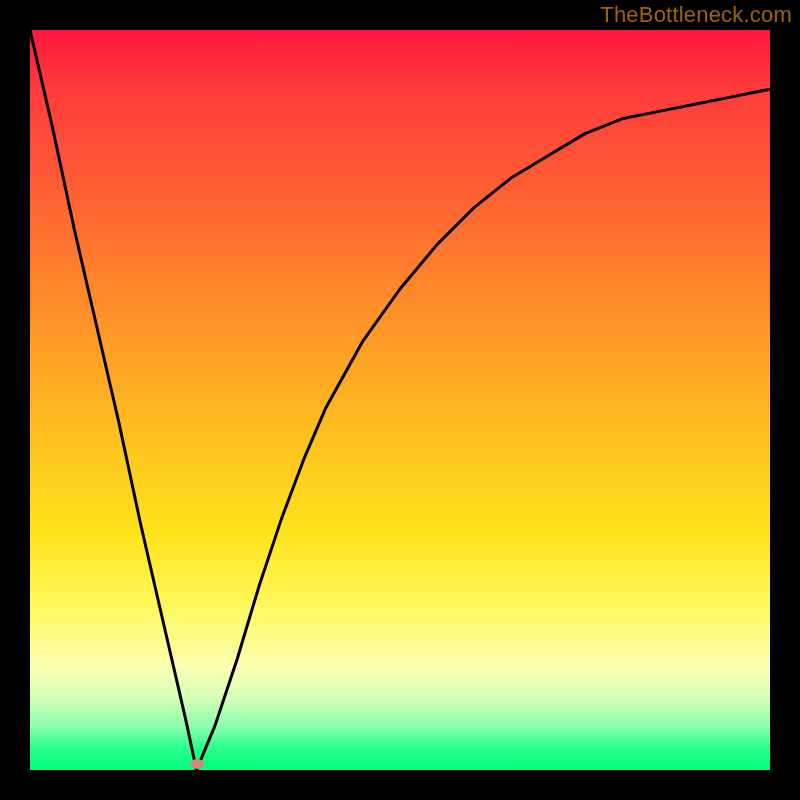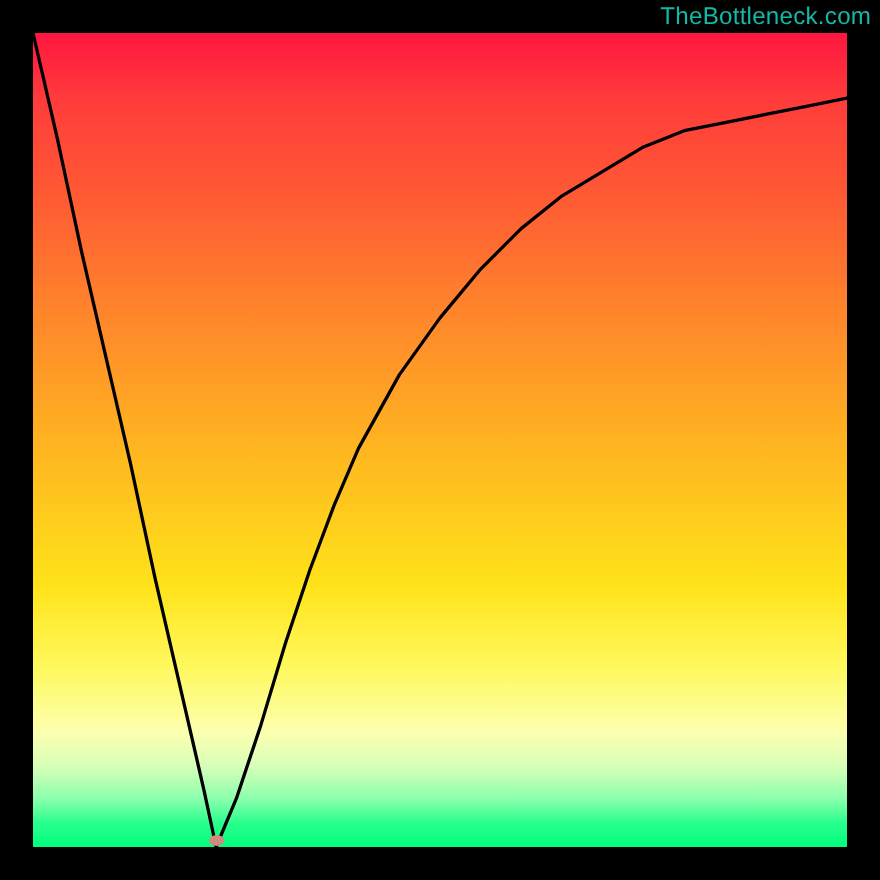--- a/index.html
+++ b/index.html
@@ -14,21 +14,21 @@
   .frame {
     position: relative;
     width: 800px;
     height: 800px;
     background: #000;
   }
   .watermark {
     position: absolute;
     top: 2px;
     right: 8px;
-    color: #14b8a6;
+    color: #a16207;
     font-size: 22px;
     font-weight: 500;
     letter-spacing: 0.2px;
   }
   .plot-area {
     position: absolute;
     left: 30px;
     top: 30px;
     width: 740px;
     height: 740px;

